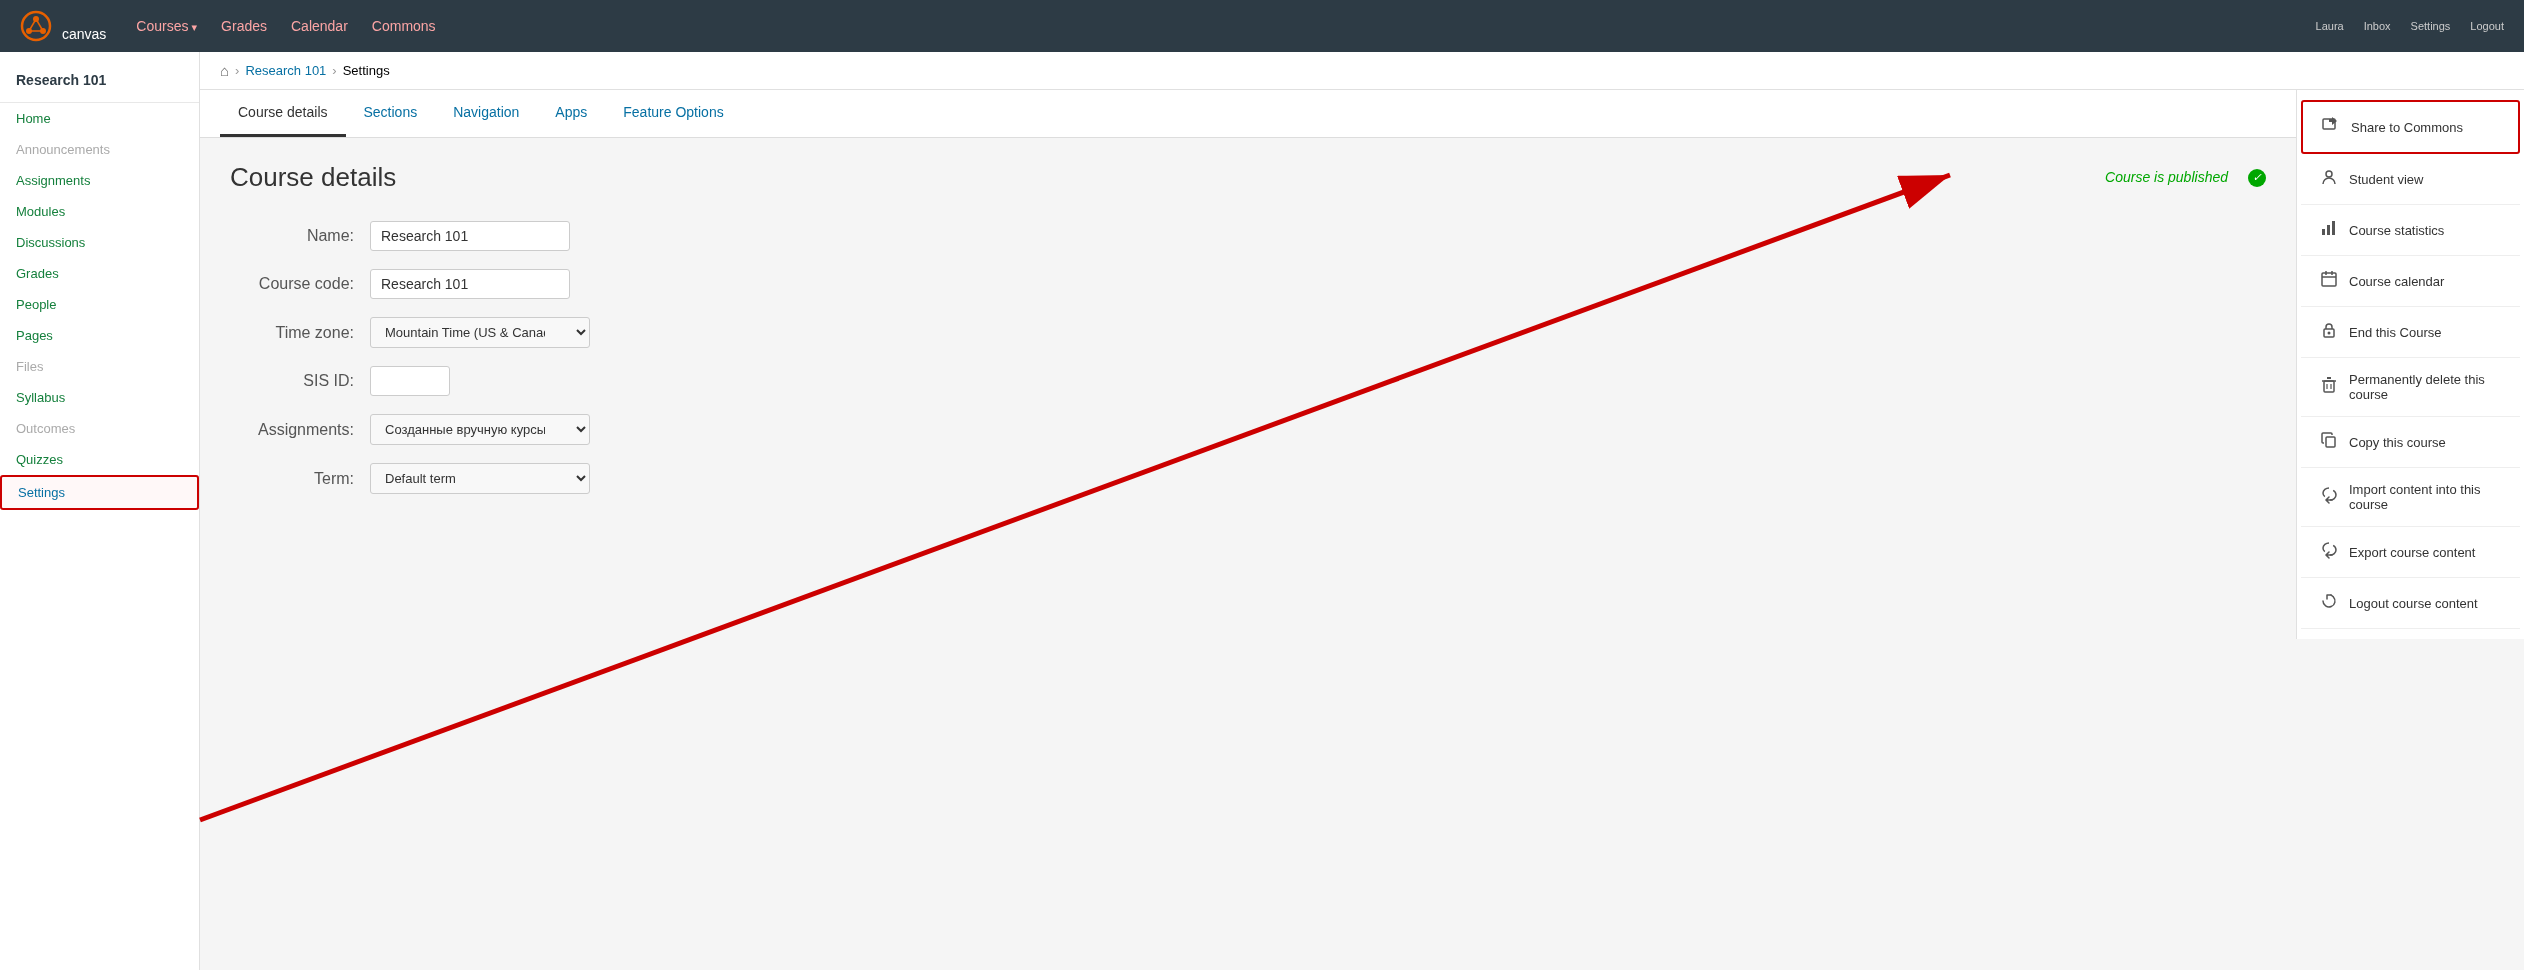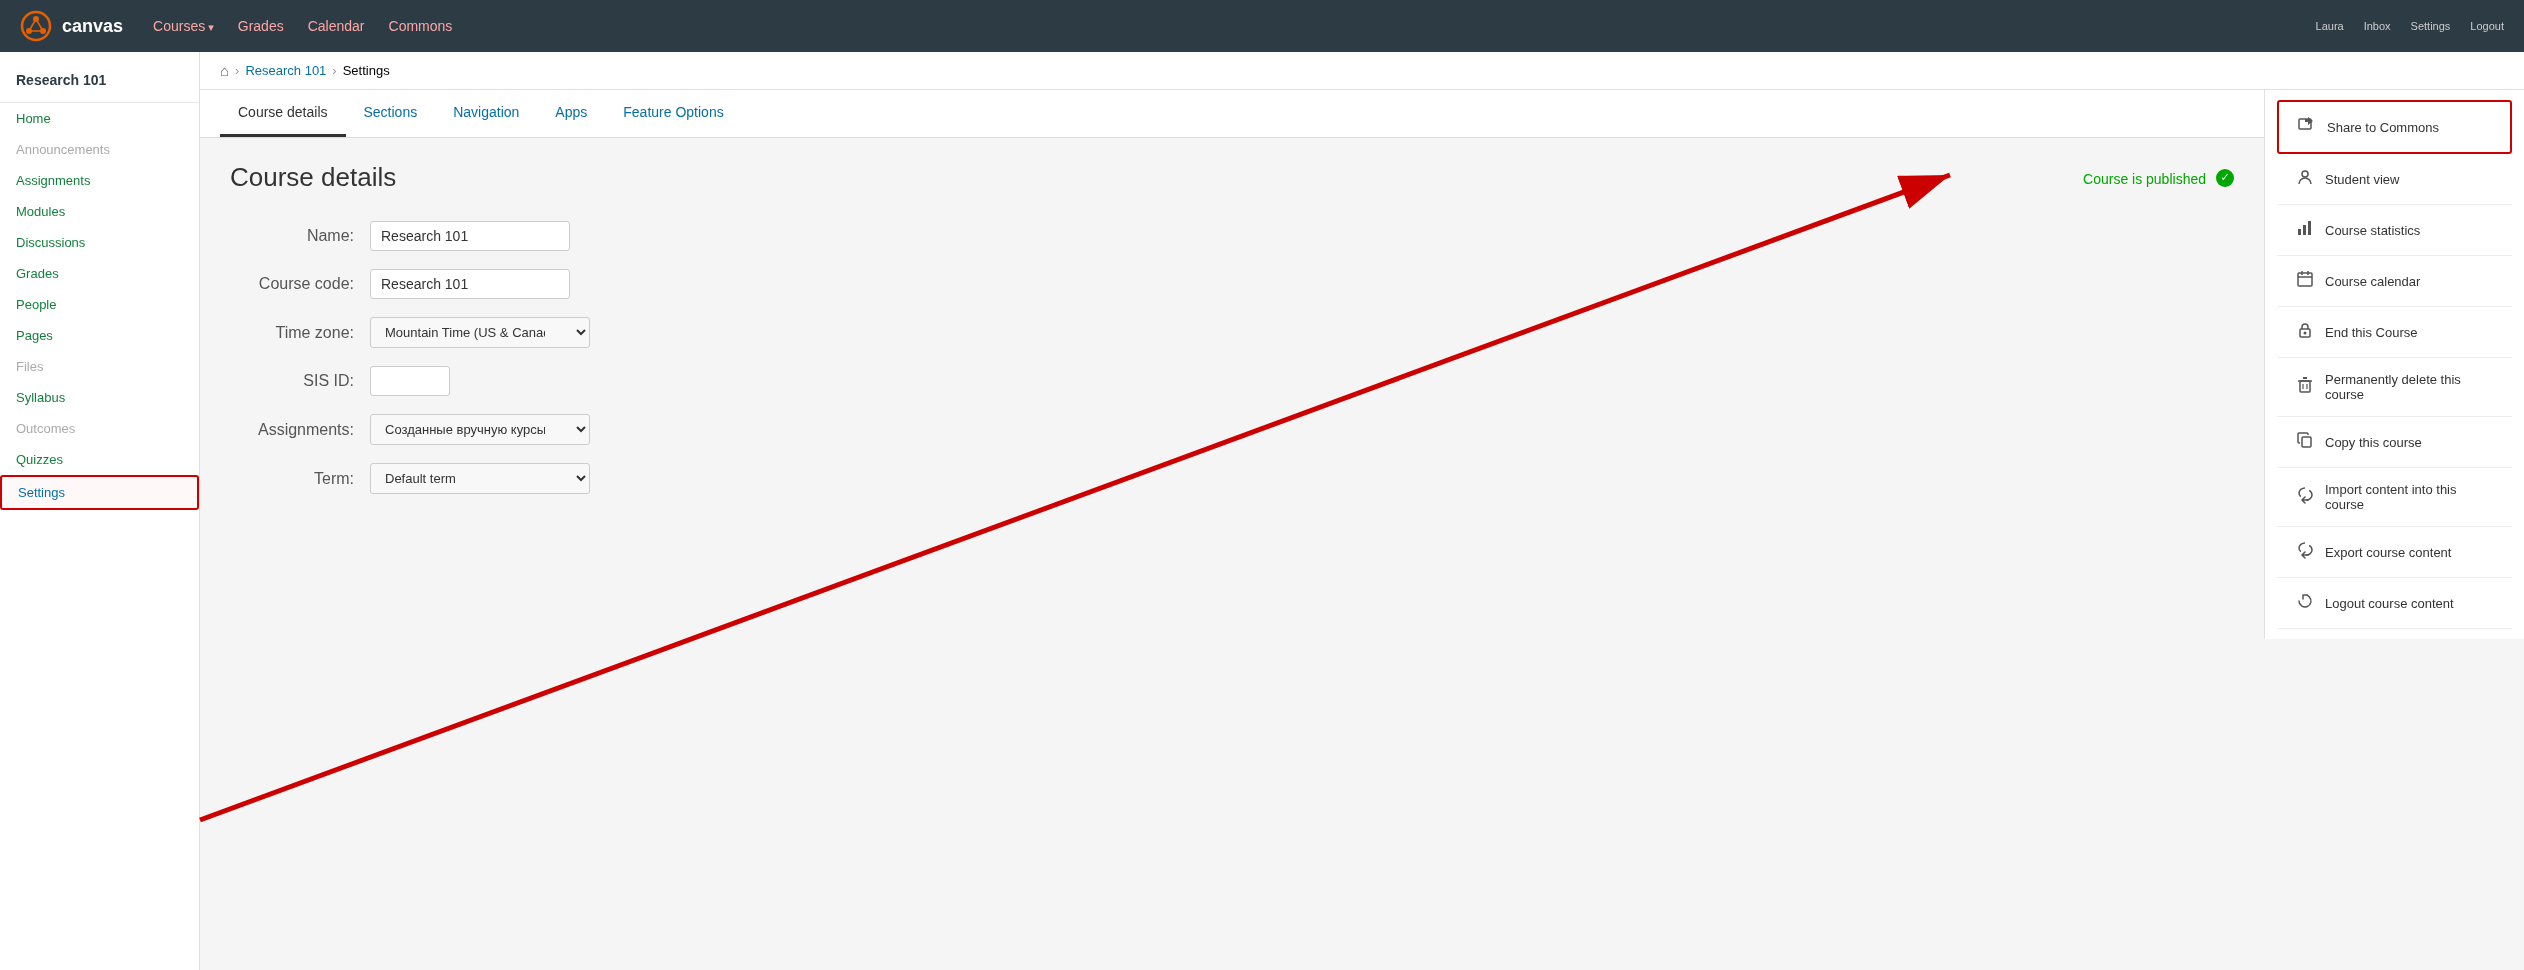--- a/index.html
+++ b/index.html
@@ -8,21 +8,21 @@
     
     .top-nav {
       background: #2d3b45;
       height: 52px;
       display: flex;
       align-items: center;
       padding: 0 20px;
       justify-content: space-between;
     }
     .top-nav-left { display: flex; align-items: center; gap: 30px; }
-    .logo { display: flex; align-items: center; gap: 10px; color: white; font-size: 18px; font-weight: bold; }
+    .logo { display: flex; align-items: flex-end; gap: 10px; color: white; font-size: 14px; font-weight: normal; }
     .logo-icon { width: 32px; height: 32px; }
     .nav-items { display: flex; align-items: center; gap: 24px; }
     .nav-item { color: #fca5a5; font-size: 14px; text-decoration: none; cursor: pointer; }
     .nav-item.has-arrow::after { content: " ▾"; font-size: 11px; }
     .top-nav-right { display: flex; align-items: center; gap: 20px; color: #ccc; font-size: 11px; }
     .top-nav-right span { cursor: pointer; }
 
     
     .layout { display: flex; height: calc(100vh - 52px); }
 
@@ -116,22 +116,23 @@
     .course-details-title {
       font-size: 26px;
       font-weight: 300;
       color: #333;
     }
     .published-badge {
       color: #00a700;
       font-size: 14px;
       font-weight: 500;
       display: flex;
-      align-items: flex-end;
-      gap: 10px;
+      align-items: flex-start;
+      gap: 20px;
+      font-style: italic;
     }
     .published-check {
       background: #00a700;
       color: white;
       border-radius: 50%;
       width: 18px;
       height: 18px;
       display: flex;
       align-items: center;
       justify-content: center;
@@ -171,23 +172,23 @@
       background: #f8f8f8;
       appearance: auto;
       cursor: pointer;
     }
     .form-input-small {
       width: 80px;
     }
 
     
     .right-sidebar {
-      width: 260px;
+      width: 228px;
       flex-shrink: 0;
-      padding: 10px 12px;
+      padding: 10px 4px;
       background: white;
       border-left: 1px solid #e0e0e0;
     }
     .right-sidebar-item {
       display: flex;
       align-items: center;
       gap: 10px;
       padding: 14px 18px;
       border-bottom: 1px solid #eee;
       cursor: pointer;

